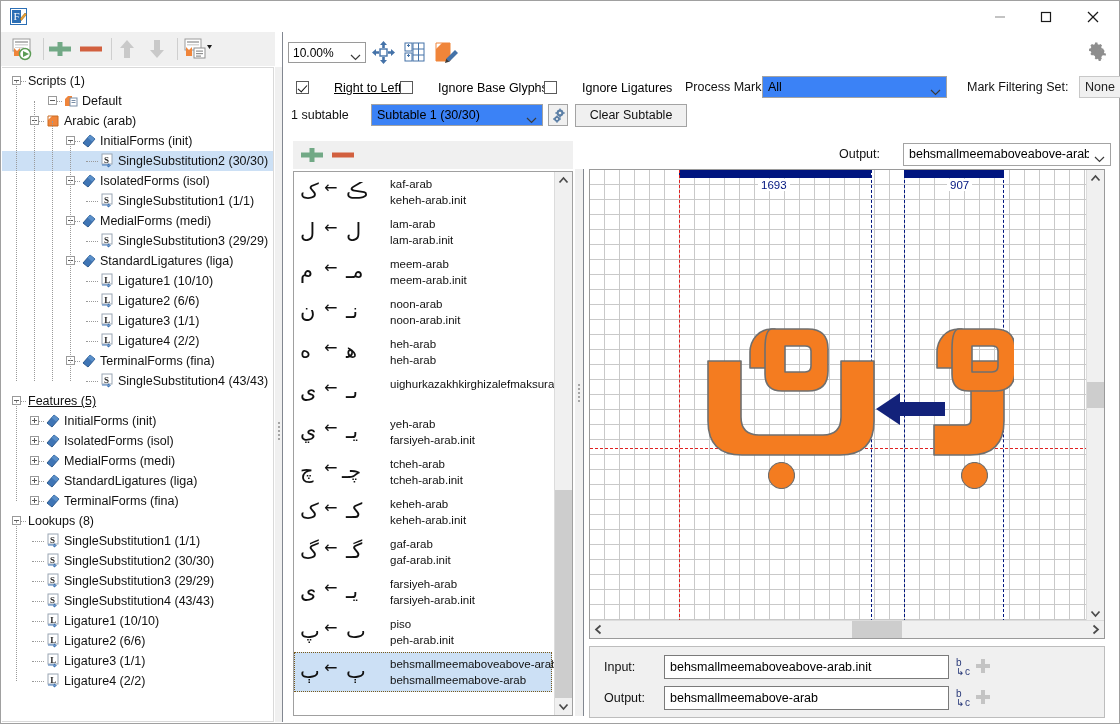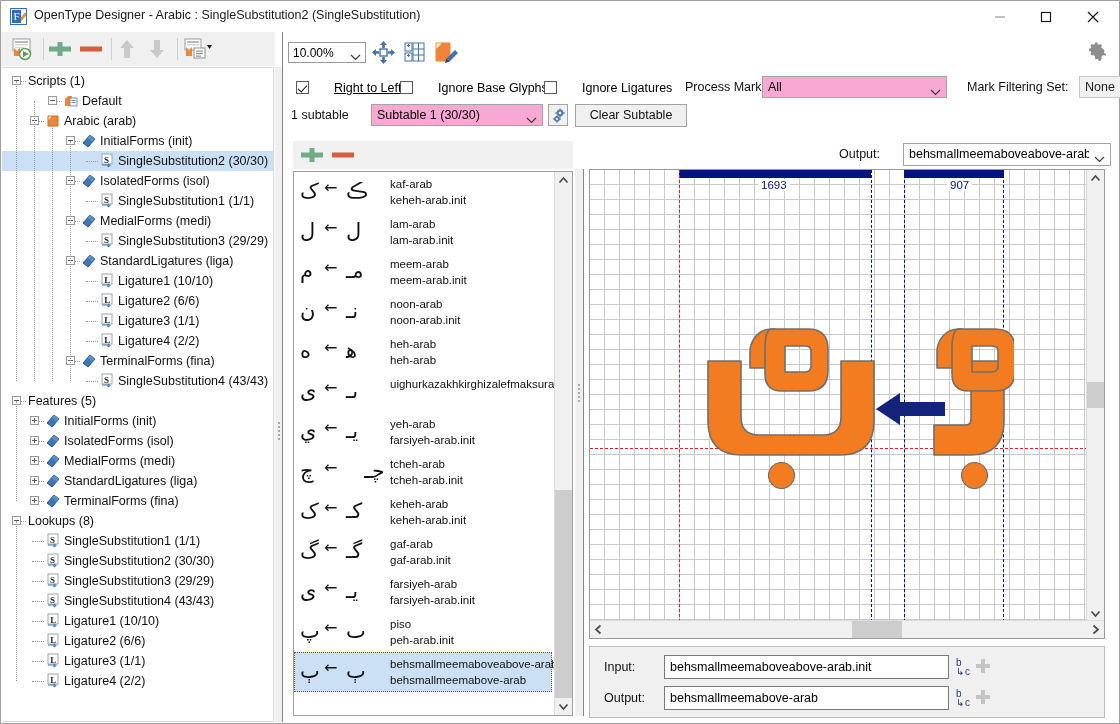--- a/index.html
+++ b/index.html
@@ -51,21 +51,21 @@
   .gear-tr{position:absolute;right:8px;top:10px;width:22px;height:22px;}
 
   
   .optrow{position:absolute;left:282px;top:71px;width:836px;height:48px;background:#ffffff;}
   .chk{position:absolute;top:0;height:16px;line-height:16px;font-size:12.5px;white-space:nowrap;}
   .chkbox{position:absolute;left:0;top:1px;width:13px;height:13px;border:1px solid #5a5a5a;background:#fff;box-sizing:border-box;}
   .chkbox.on:after{content:"";position:absolute;left:3px;top:1px;width:4px;height:8px;border:solid #111;border-width:0 1.6px 1.6px 0;transform:rotate(42deg);}
   .chk .ctext{position:absolute;left:18px;top:0;margin-left:20px;}
   .u{text-decoration:underline;}
   .lbl-static{position:absolute;font-size:12.5px;color:#111;white-space:nowrap;}
-  .combo{position:absolute;border:1px solid #a3a3a3;background:#f9a8d4;box-sizing:border-box;}
+  .combo{position:absolute;border:1px solid #a3a3a3;background:#3b82f6;box-sizing:border-box;}
   .combo .val{position:absolute;left:5px;top:3px;font-size:12.5px;white-space:nowrap;overflow:hidden;}
   .combo .arrow{position:absolute;right:5px;top:8px;}
   .combo.white{background:#ffffff;}
   .flatfield{position:absolute;background:#f0f0f0;border:1px solid #c8c8c8;box-sizing:border-box;}
   .flatfield .val{position:absolute;left:5px;top:3px;font-size:12.5px;color:#222;}
   .btn{position:absolute;border:1px solid #a3a3a3;background:#f0f0f0;box-sizing:border-box;text-align:center;font-size:12.5px;line-height:21px;color:#111;}
   .smallbtn{position:absolute;border:1px solid #a3a3a3;background:#f0f0f0;box-sizing:border-box;}
 
   
   .glyphtools{position:absolute;left:292px;top:140px;width:280px;height:28px;background:#f0f0f0;}
@@ -111,21 +111,20 @@
 
   <div class="titlebar">
     <div class="title-icon">
       <svg width="17" height="17" viewBox="0 0 17 17">
         <rect x="0.5" y="0.5" width="16" height="16" fill="#ffffff" stroke="#2c6fb5"></rect>
         <rect x="2" y="2" width="9" height="13" fill="#2c6fb5"></rect>
         <text x="3.5" y="12" font-family="Liberation Serif, serif" font-size="11" fill="#ffffff">F</text>
         <path d="M10 11 L15 5 L16.5 6.5 L11.5 12.5 Z" fill="#f0a030" stroke="#7a5a10" stroke-width="0.5"></path>
       </svg>
     </div>
-    <div class="title-text">OpenType Designer - Arabic : SingleSubstitution2 (SingleSubstitution)</div>
 
     <div class="wbtn wmin">
       <svg width="12" height="12" viewBox="0 0 12 12">
           <line x1="1" y1="6" x2="11" y2="6" stroke="#9b9b9b" stroke-width="1.2"></line>
         </svg>
     </div>
     <div class="wbtn wmax">
       <svg width="12" height="12" viewBox="0 0 12 12">
           <rect x="1.5" y="1.5" width="9" height="9" fill="none" stroke="#1a1a1a" stroke-width="1.2"></rect>
         </svg>
@@ -333,21 +332,21 @@
           <div class="ticon" style="left: 97px;"><svg width="16" height="16" viewBox="0 0 16 16">
               <rect x="3" y="1" width="10" height="10" fill="#ffffff" stroke="#9aa6b4"></rect>
               <text x="5" y="9.5" font-family="Liberation Serif, serif" font-size="9" font-weight="bold" fill="#2b2b2b">S</text>
               <path d="M3 12 h6 v2 M9 11 l2 1.5 -2 1.5" fill="none" stroke="#3f75b5" stroke-width="1.1"></path>
             </svg></div>
           <div class="tlabel" style="left: 116px;">SingleSubstitution4 (43/43)</div>
         </div>
         <div class="tnode">
           <div class="dotline-h" style="left: 12px; width: 12px;"></div>
           <div class="expander" style="left: 10px;"></div>
-          <div class="tlabel" style="left: 26px;">Features (5)</div>
+          <div class="tlabel" style="left: 26px; text-decoration: underline;">Features (5)</div>
         </div>
         <div class="tnode">
           <div class="dotline-h" style="left: 30px; width: 12px;"></div>
           <div class="expander plus" style="left: 28px;"></div>
           <div class="ticon" style="left: 43px;"><svg width="16" height="16" viewBox="0 0 16 16">
               <path d="M2 10 L9 2 L14 6 L7 14 Z" fill="#3f75b5" stroke="#2c5a90"></path>
               <path d="M9 2 L14 6 L11 8.5 L6.5 4.5 Z" fill="#5a8fc9"></path>
             </svg></div>
           <div class="tlabel" style="left: 62px;">InitialForms (init)</div>
         </div>
@@ -681,21 +680,21 @@
           </div>
           <div class="gnames">
             <div>yeh-arab</div>
             <div>farsiyeh-arab.init</div>
           </div>
         </div>
         <div class="grow">
           <div class="gprev">
             <span style="left:2px;top:7px;">چ</span>
             <span style="left:26px;top:6px;font-size:16px;">←</span>
-            <span style="left:66px;top:7px;font-style:italic;">چـ</span>
+            <span style="left:44px;top:7px;">چـ</span>
           </div>
           <div class="gnames">
             <div>tcheh-arab</div>
             <div>tcheh-arab.init</div>
           </div>
         </div>
         <div class="grow">
           <div class="gprev">
             <span style="left:2px;top:7px;">ک</span>
             <span style="left:26px;top:6px;font-size:16px;">←</span>

